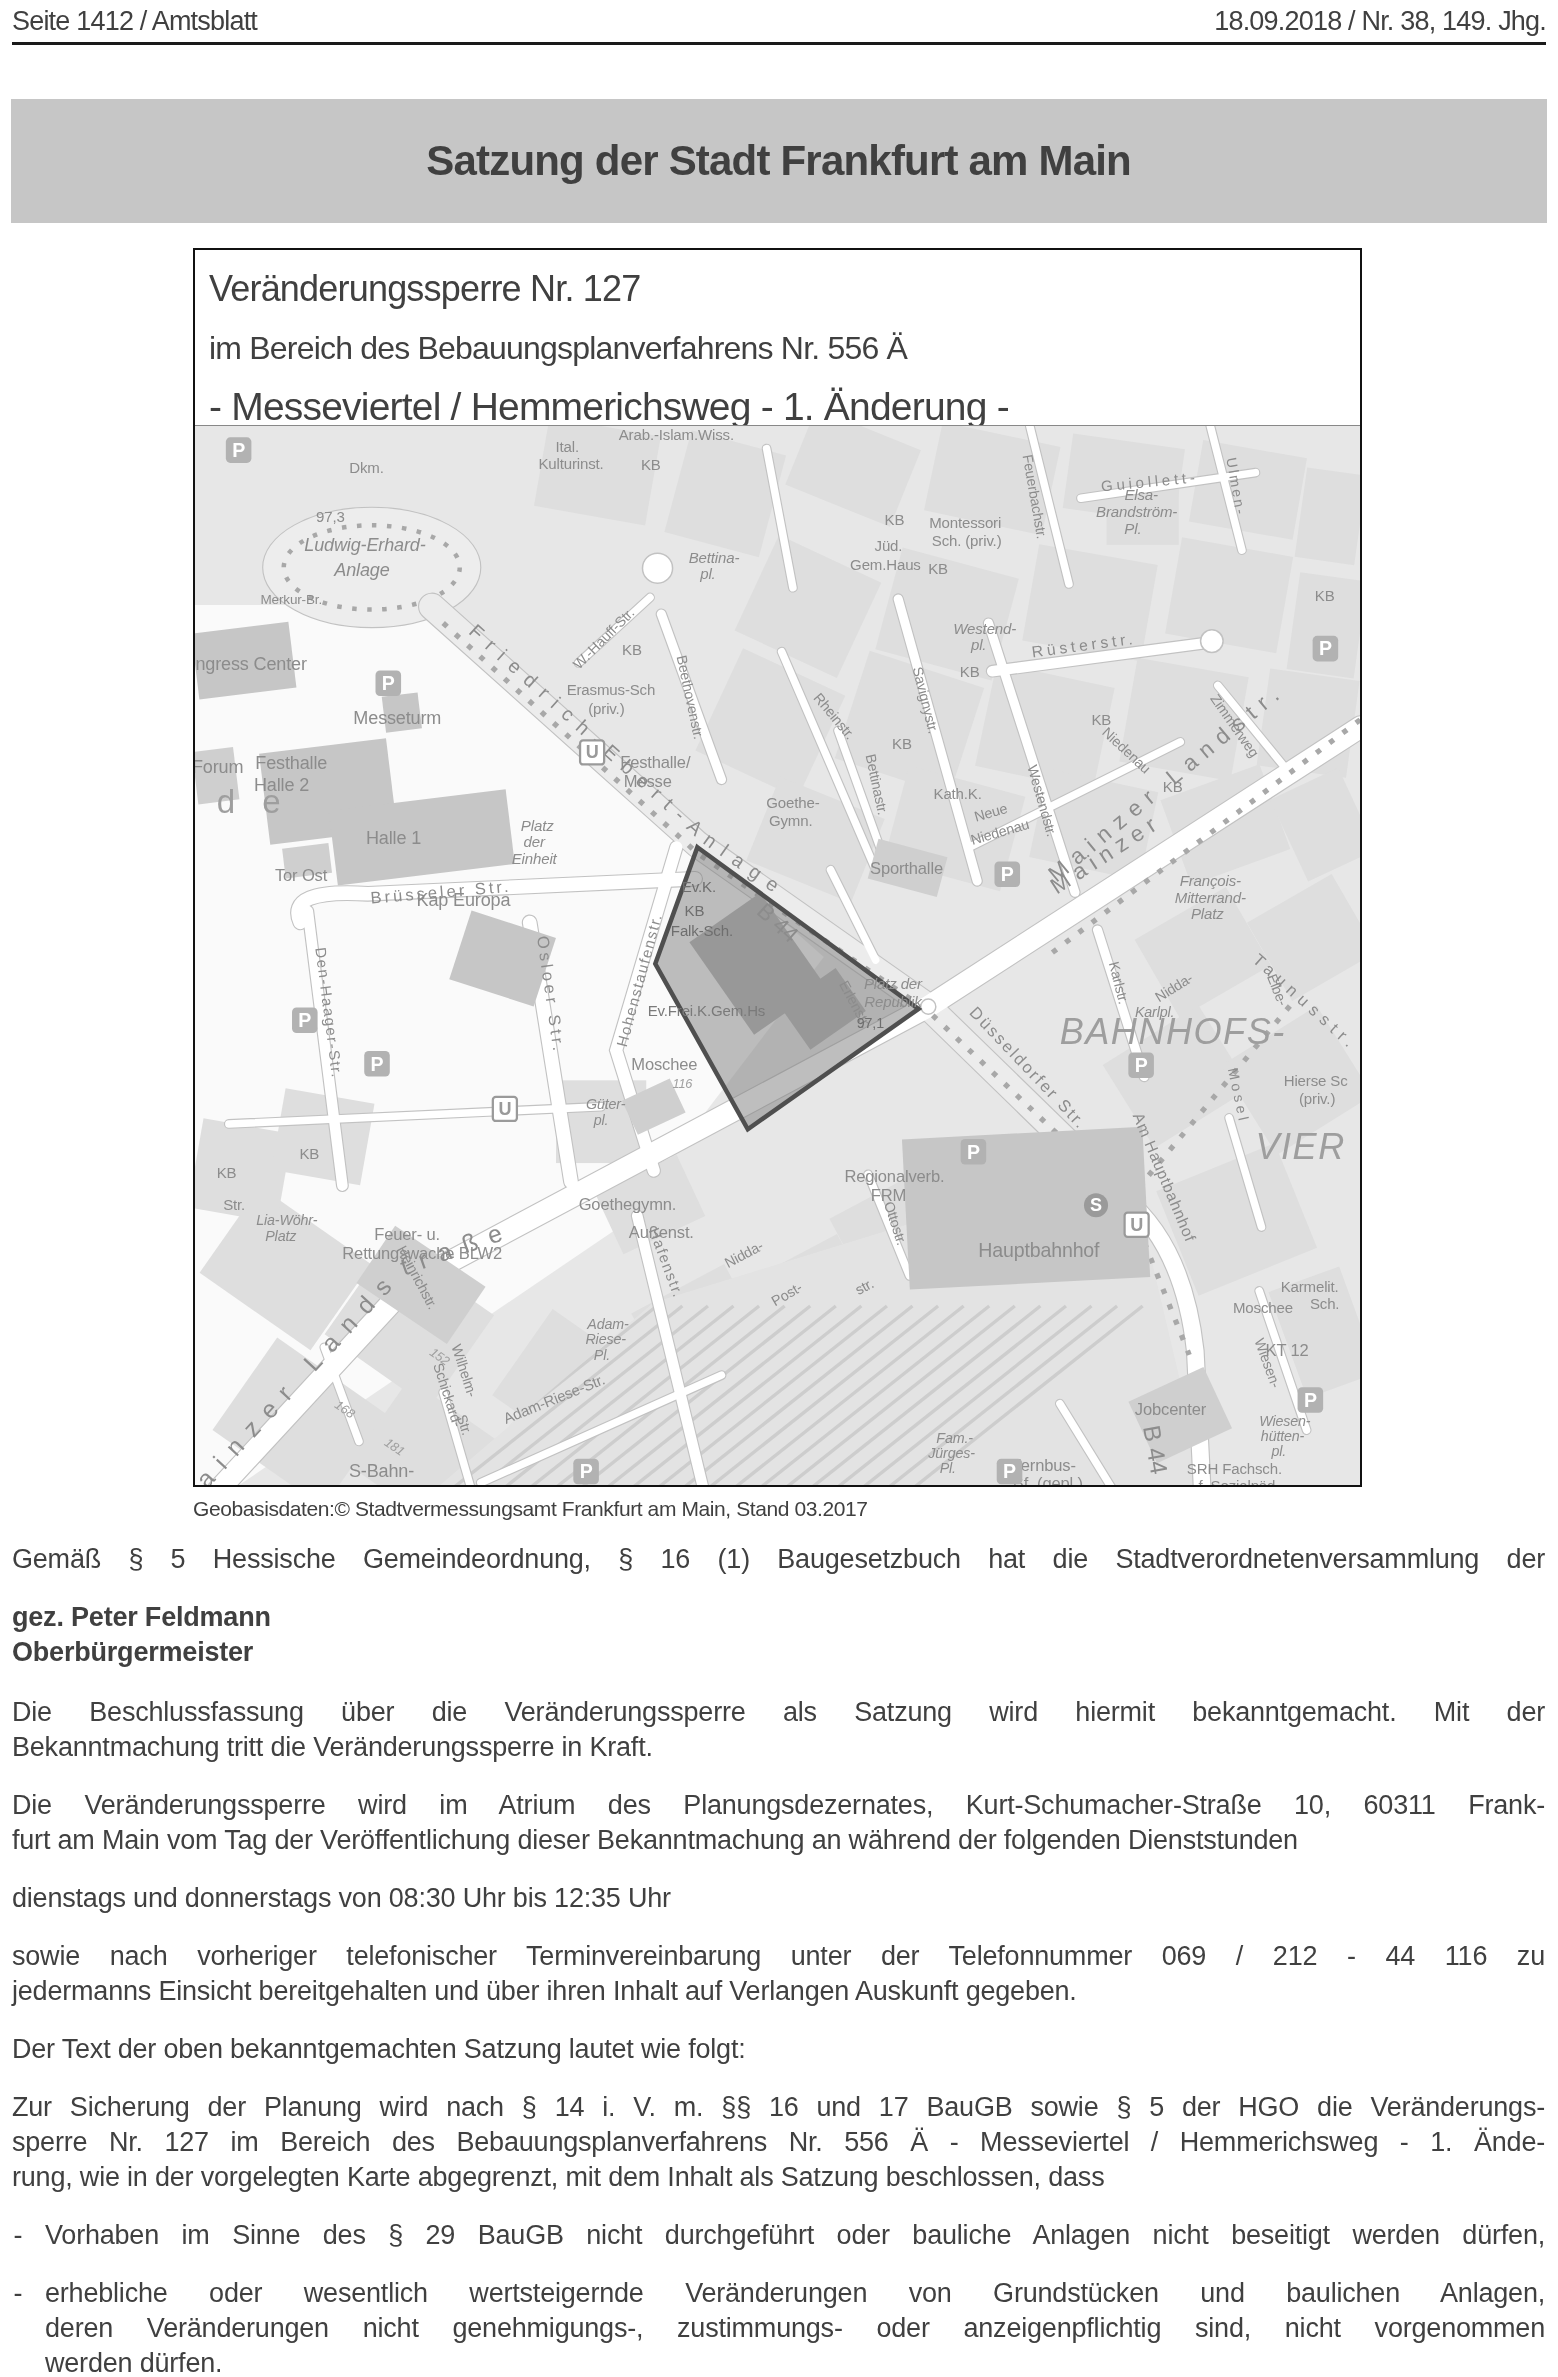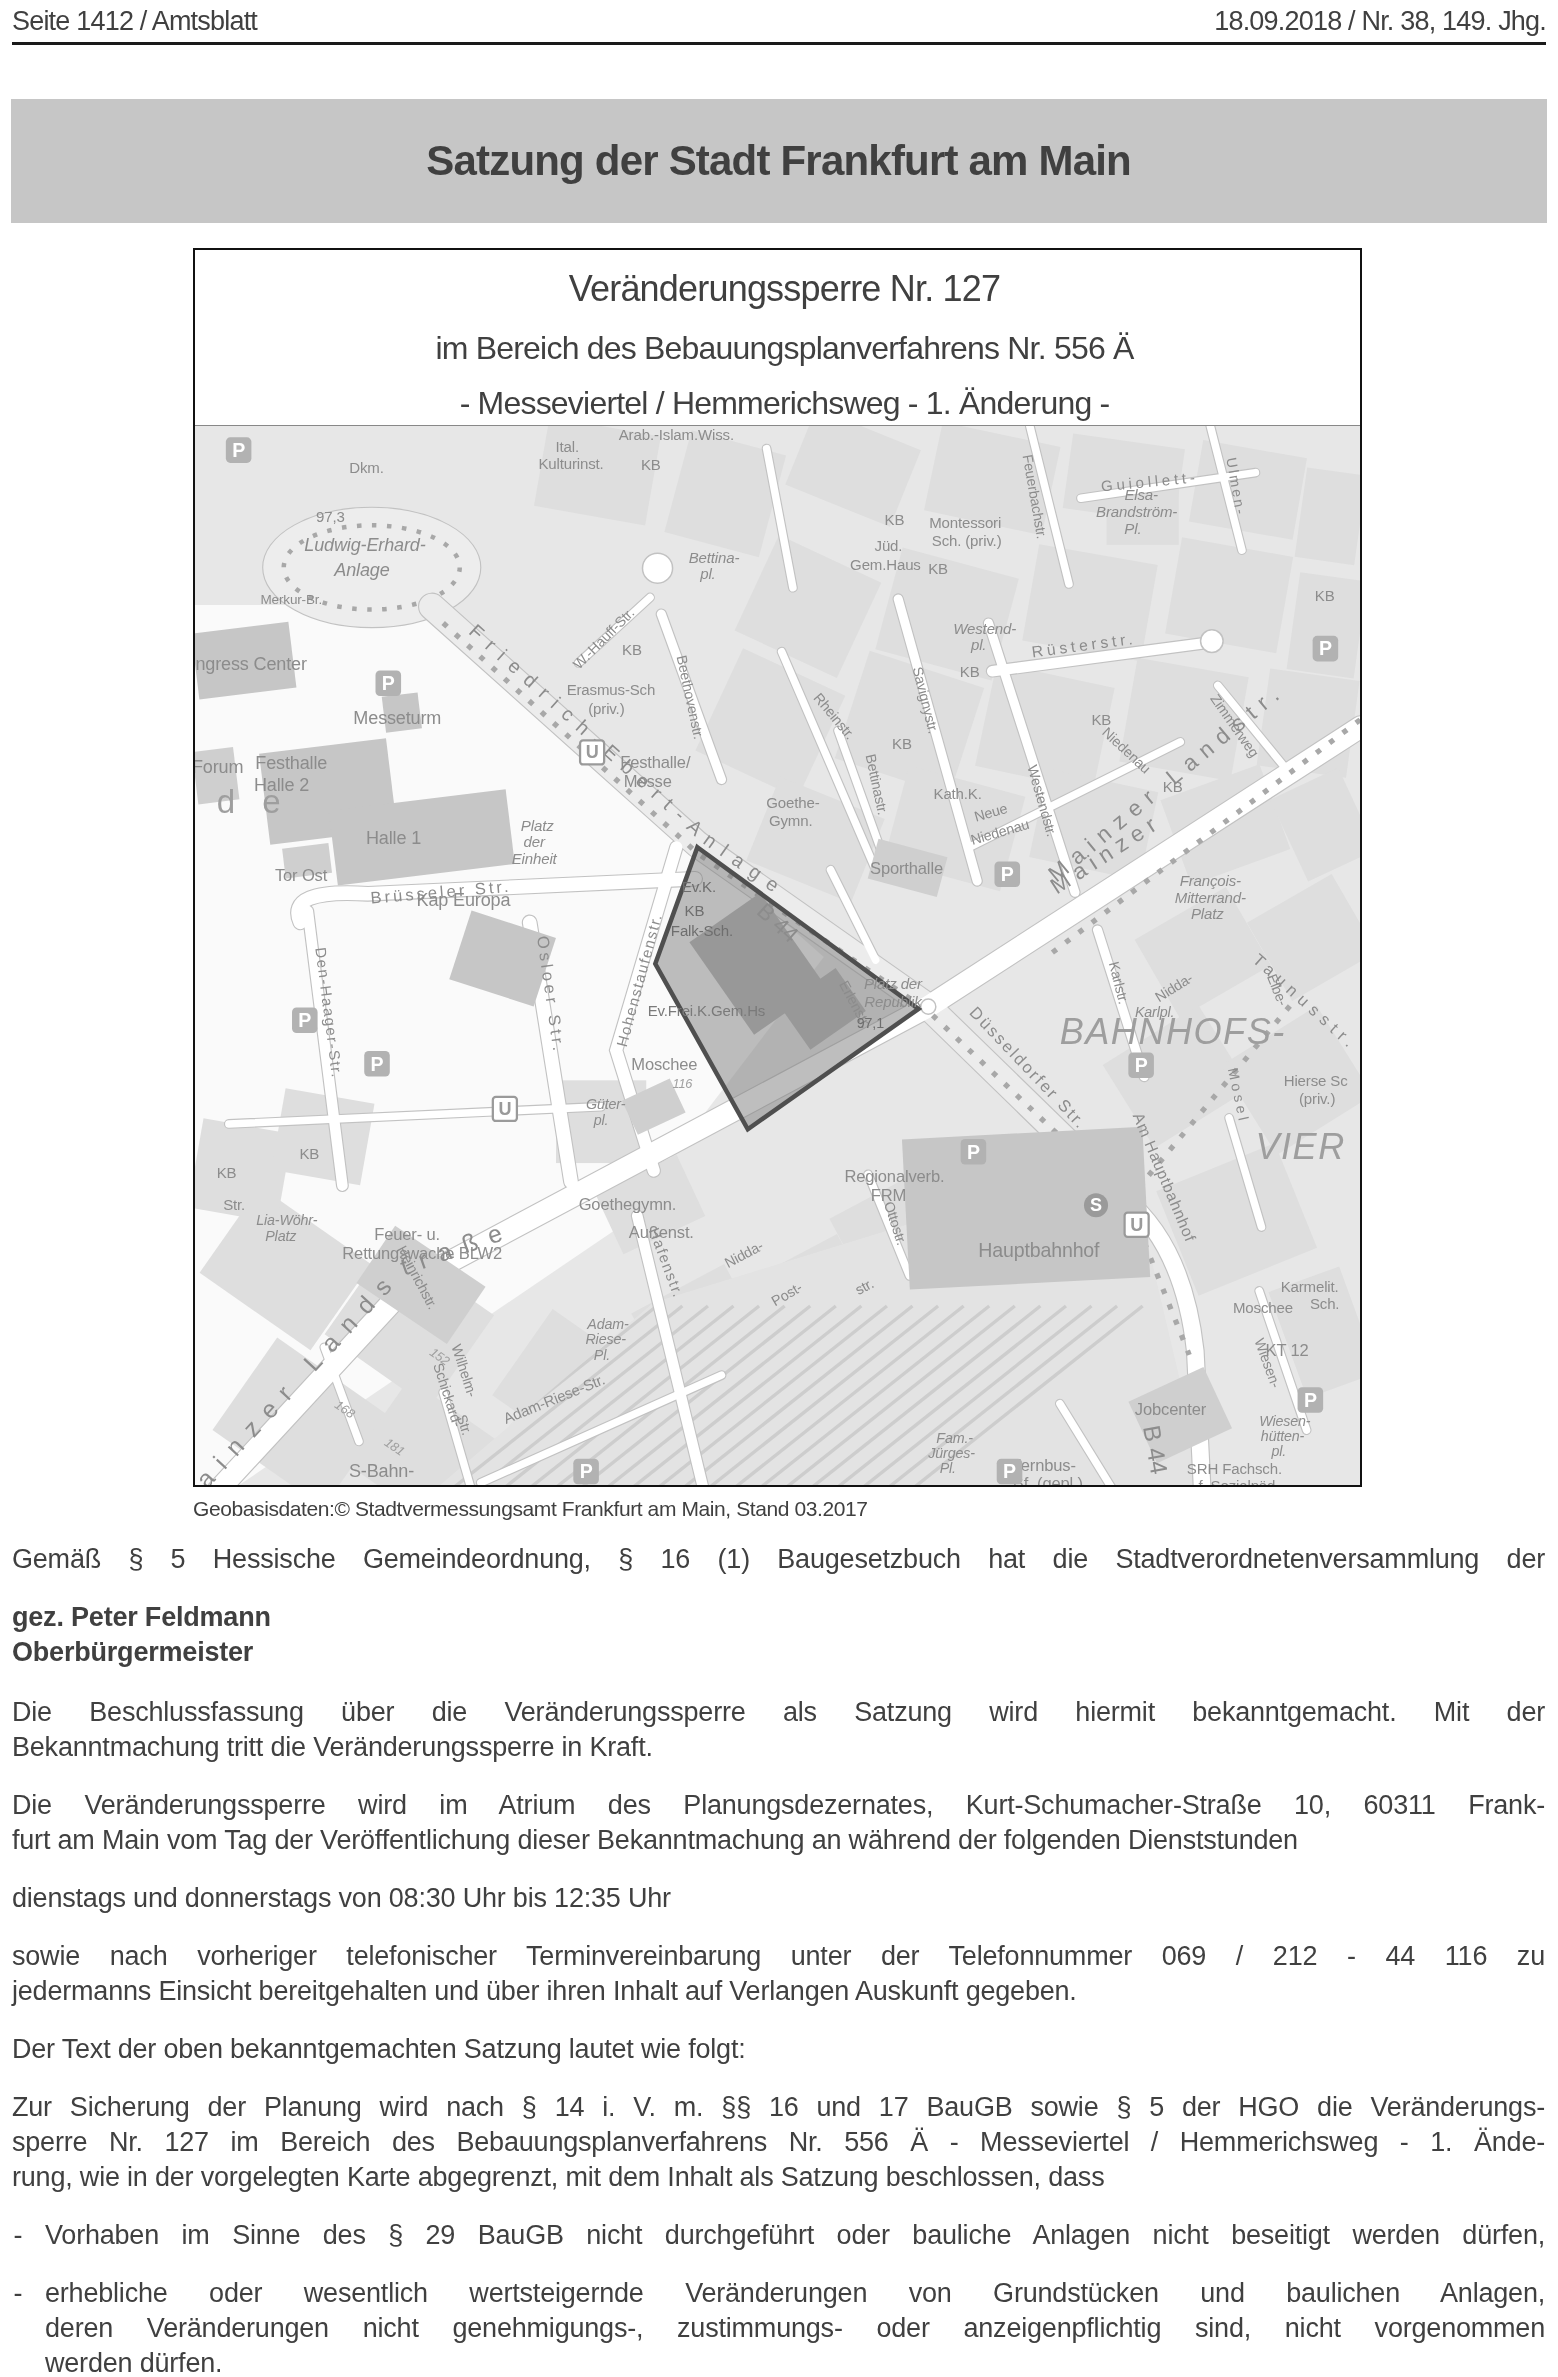--- a/index.html
+++ b/index.html
@@ -13,24 +13,24 @@
        display:flex; justify-content:space-between; align-items:flex-start;
        font-size:27px; letter-spacing:-0.8px;}
   .hdr-rule{position:absolute; left:12px; right:12px; top:42px; height:3px; background:#1a1a1a;}
   
   .banner{position:absolute; left:10.5px; right:11.3px; top:99px; height:124px; background:#c6c6c6;
           display:flex; align-items:center; justify-content:center;}
   .banner .t{font-size:42px; font-weight:bold; letter-spacing:-0.8px;}
   
   .nbox{position:absolute; left:193px; top:248px; width:1165px; height:1235px;
         border:2.3px solid #111; background:#fff;}
-  .nbox .titles{height:140px; text-align:center;margin-left:14px;}
+  .nbox .titles{height:140px; text-align:left;margin-left:14px;}
   .nbox .l1{padding-top:18px; font-size:36px; letter-spacing:-0.8px;}
   .nbox .l2{padding-top:19.6px; font-size:32px; letter-spacing:-0.8px;}
-  .nbox .l3{padding-top:18px; font-size:32px; letter-spacing:-0.8px;}
+  .nbox .l3{padding-top:18px; font-size:39px; letter-spacing:-0.8px;}
   .mapwrap{position:absolute; left:0; top:175px; width:1165px; height:1059px; overflow:hidden; border-top:0.8px solid #888;}
   
   .cap{position:absolute; left:193px; top:1497px; font-size:21px; letter-spacing:-0.4px;}
   
   .content{position:absolute; left:12px; width:1533px; top:1542px; font-size:27px; line-height:35px;}
   .blk{margin-bottom:23px;}
   .blk .ln{width:100%;}
   .blk .ln.j{text-align:justify; text-align-last:justify;}
   .sig{ text-align:left; font-weight:bold; margin-top:3.8px; margin-bottom:25px;}
   .bullet{position:relative; padding-left:33px;}

